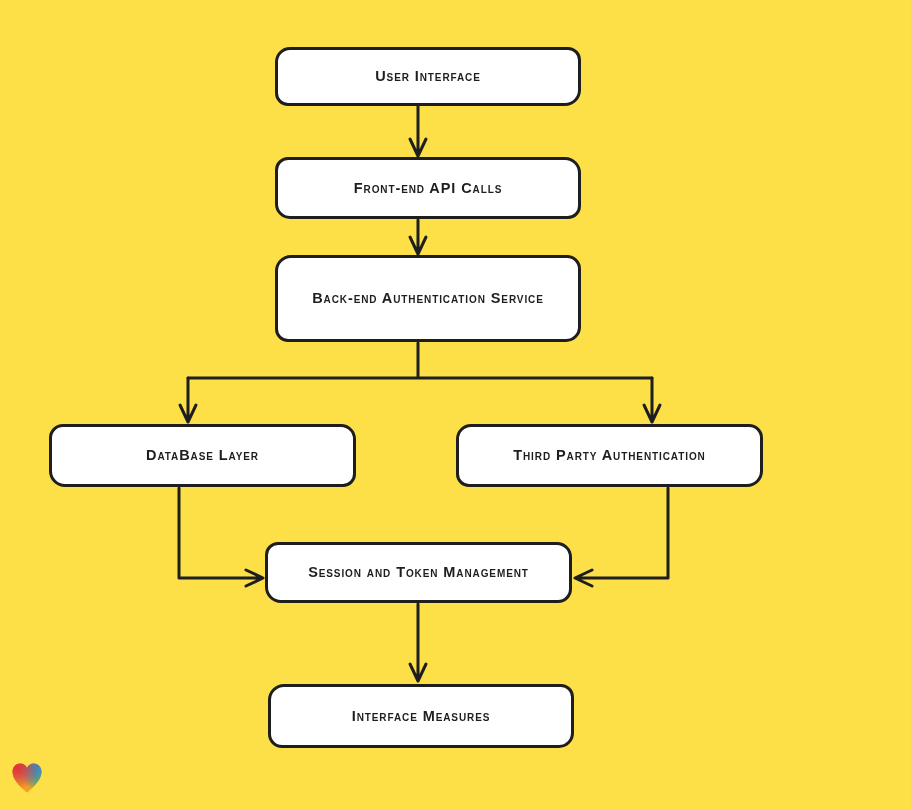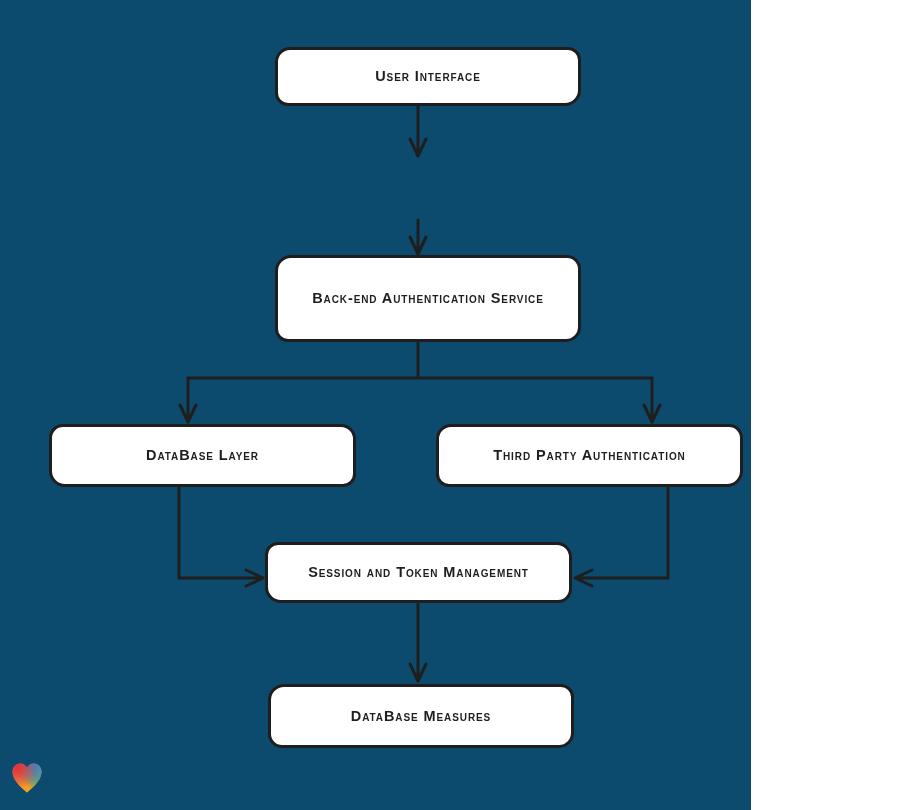--- a/index.html
+++ b/index.html
@@ -2,23 +2,23 @@
 <html><head>
 <meta charset="utf-8">
 <style>
   html, body {
     margin: 0;
     padding: 0;
     background: #ffffff;
   }
   .canvas {
     position: relative;
-    width: 751px;
+    width: 911px;
     height: 810px;
-    background: #0c4a6e;
+    background: #fde047;
     overflow: hidden;
     font-family: "Liberation Sans", sans-serif;
   }
   .edges-layer {
     position: absolute;
     left: 0;
     top: 0;
     width: 911px;
     height: 810px;
   }
@@ -46,21 +46,21 @@
     line-height: 19px;
     z-index: 2;
   }
   .node.single { white-space: nowrap; }
   .node.wrap   { padding: 0 30px; }
   
   .n1 { left: 275px; top:  47px; width: 306px; height: 59px; border-radius: 15px 13px 16px 13px; }
   .n2 { left: 275px; top: 157px; width: 306px; height: 62px; border-radius: 13px 16px 13px 15px; }
   .n3 { left: 275px; top: 255px; width: 306px; height: 87px; border-radius: 16px 14px 15px 13px; }
   .n4 { left:  49px; top: 424px; width: 307px; height: 63px; border-radius: 14px 15px 13px 16px; }
-  .n5 { left: 436px; top: 424px; width: 307px; height: 63px; border-radius: 15px 14px 16px 13px; }
+  .n5 { left: 456px; top: 424px; width: 307px; height: 63px; border-radius: 15px 14px 16px 13px; }
   .n6 { left: 265px; top: 542px; width: 307px; height: 61px; border-radius: 13px 15px 14px 16px; text-align: center; }
   .n7 { left: 268px; top: 684px; width: 306px; height: 64px; border-radius: 16px 13px 15px 14px; }
   .logo-heart {
     position: absolute;
     left: 10px;
     top: 761px;
     width: 34px;
     height: 34px;
     z-index: 3;
     background:
@@ -93,36 +93,39 @@
 
     <path d="M668,488 L668,578 L576,578 M592,570 L575,578 L592,586"></path>
 
     <path d="M418,604 L418,680 M410,664 L418,681 L426,664"></path>
   </svg>
 
   <div class="node n1 single">
     <span>User Interface</span>
   </div>
 
+  <div class="node n2 single">
+    <span>Front-end API Calls</span>
+  </div>
 
   <div class="node n3 wrap">
     <span>Back-end Authentication Service</span>
   </div>
 
   <div class="node n4 single">
     <span>DataBase Layer</span>
   </div>
 
   <div class="node n5 single">
     <span>Third Party Authentication</span>
   </div>
 
   <div class="node n6 wrap">
     <span>Session and Token Management</span>
   </div>
 
   <div class="node n7 single">
-    <span>DataBase Measures</span>
+    <span>Interface Measures</span>
   </div>
 
   <div class="logo-heart"></div>
 
 </div>
 
 </body></html>

